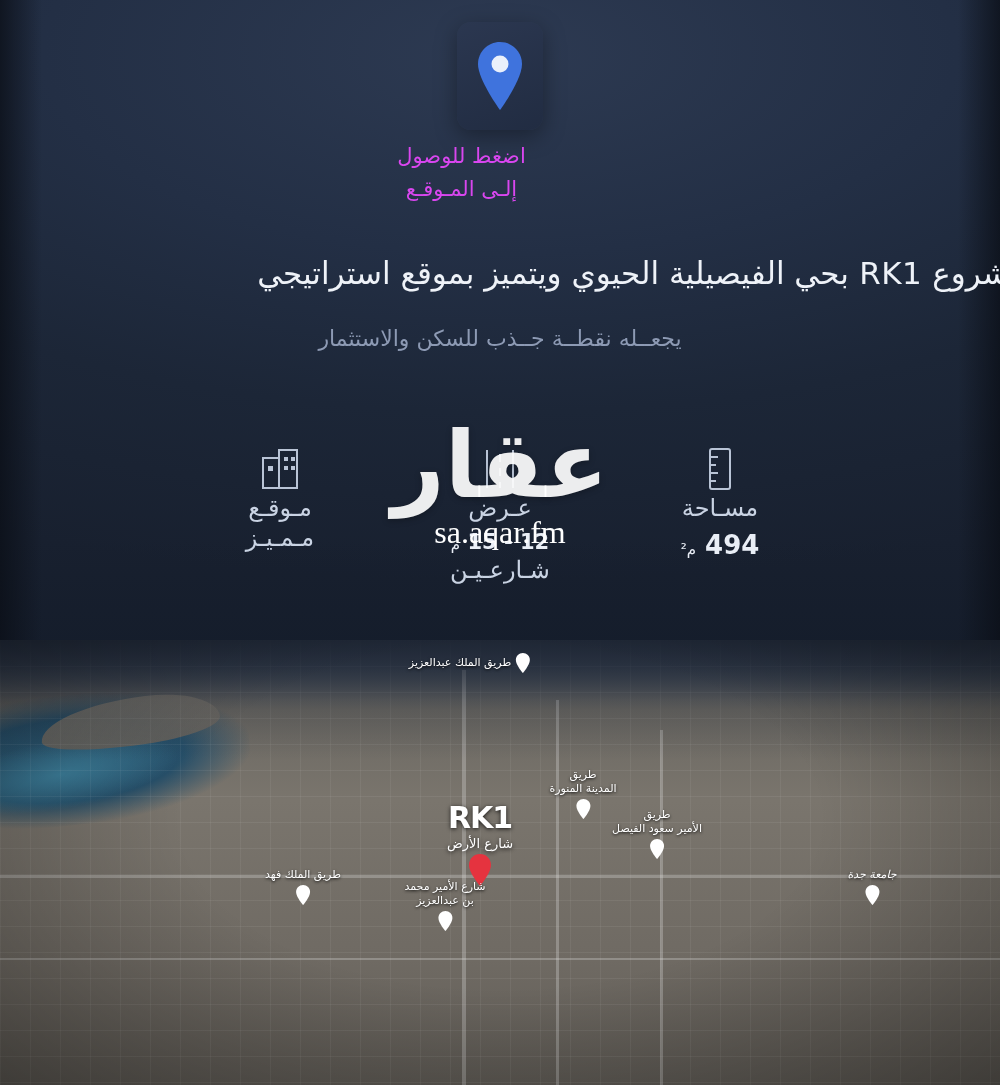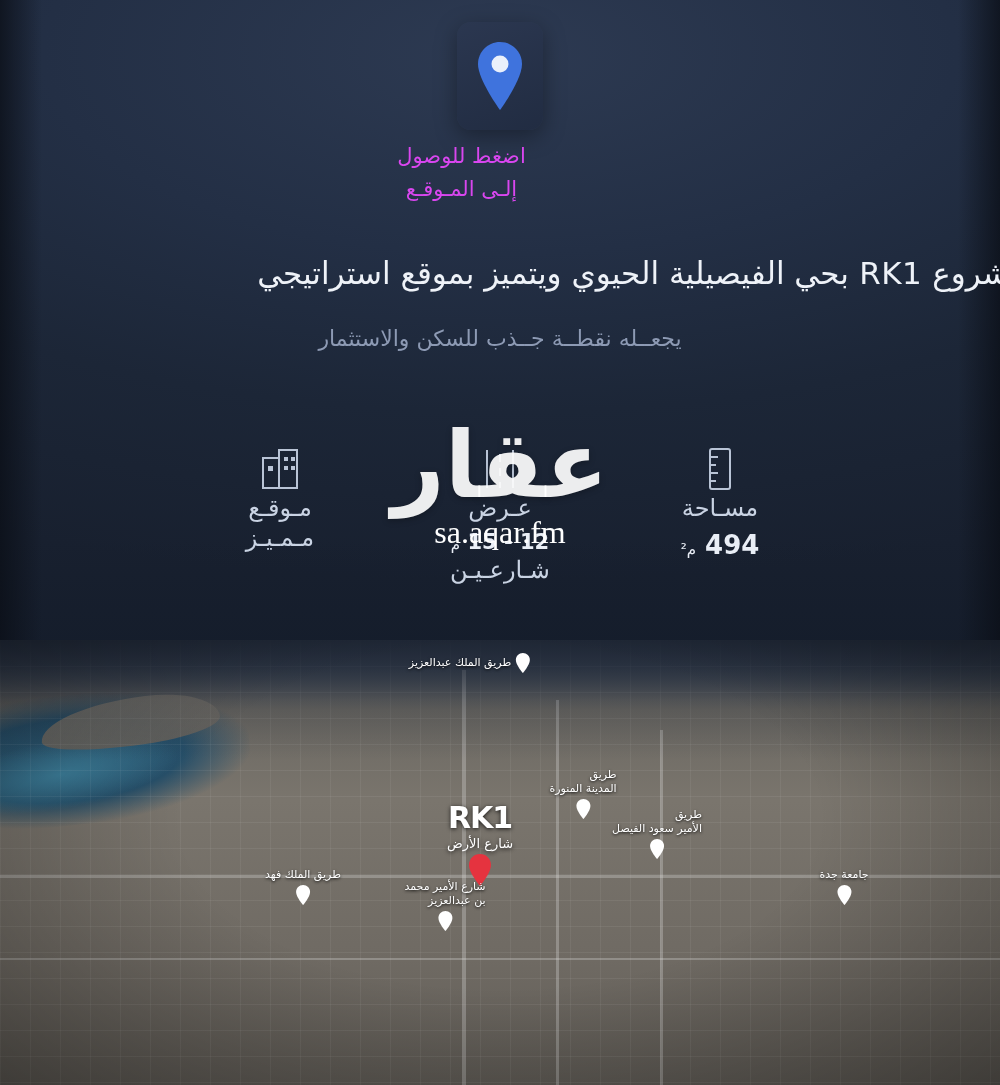--- a/index.html
+++ b/index.html
@@ -192,21 +192,21 @@
   }
   .road {
     position:absolute;
     background: rgba(225,225,225,0.30);
   }
 
   
   .mpin {
     position: absolute;
     transform: translate(-50%, 0);
-    text-align: right;
+    text-align: center;
     color: #ffffff;
     font-size: 11px;
     line-height: 1.25;
     text-shadow: 0 1px 3px rgba(0,0,0,0.9);
     white-space: nowrap;
   }
   .mpin .needle { display:block; margin: 2px auto 0; }
   .mpin.row { display:flex; align-items:center; gap:4px; transform: translate(-50%,0); }
 
   .site {
@@ -364,21 +364,21 @@
     </div>
 
     <div class="mpin" style="left:445px; top:240px;">
       <span>شارع الأمير محمد</span><br>
       <span>بن عبدالعزيز</span>
       <svg class="needle" width="16" height="22" viewBox="0 0 16 22" aria-hidden="true">
           <path d="M8 1C4.1 1 1 4.1 1 8c0 5 7 13 7 13s7-8 7-13c0-3.9-3.1-7-7-7z" fill="#fff"></path>
         </svg>
     </div>
 
-    <div class="mpin" style="left:844px; top:228px;">
+    <div class="mpin" style="left:872px; top:228px;font-style:italic;">
       <span>جامعة جدة</span>
       <svg class="needle" width="16" height="22" viewBox="0 0 16 22" aria-hidden="true">
           <path d="M8 1C4.1 1 1 4.1 1 8c0 5 7 13 7 13s7-8 7-13c0-3.9-3.1-7-7-7z" fill="#fff"></path>
         </svg>
     </div>
   </div>
 
 </div>
 
 </body></html>

